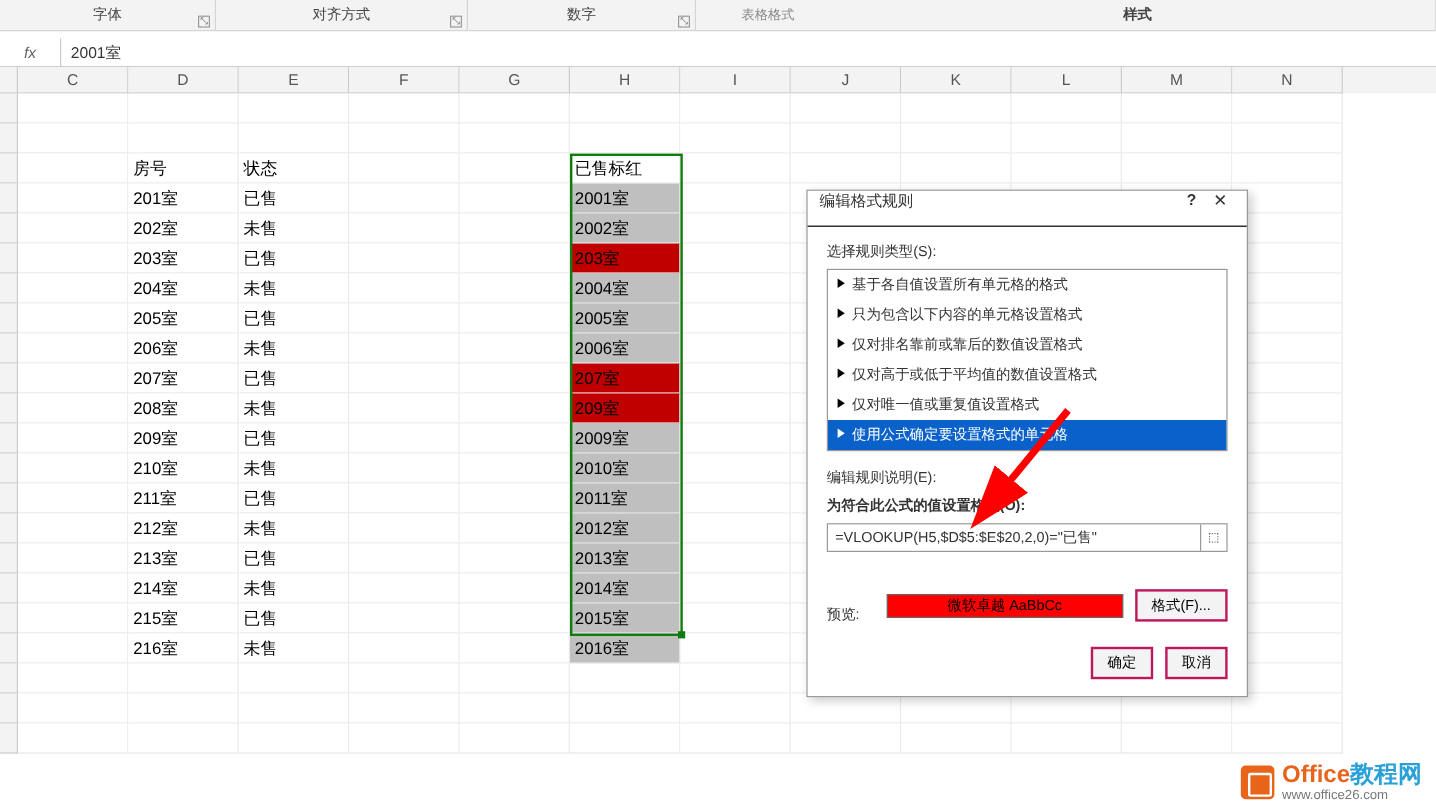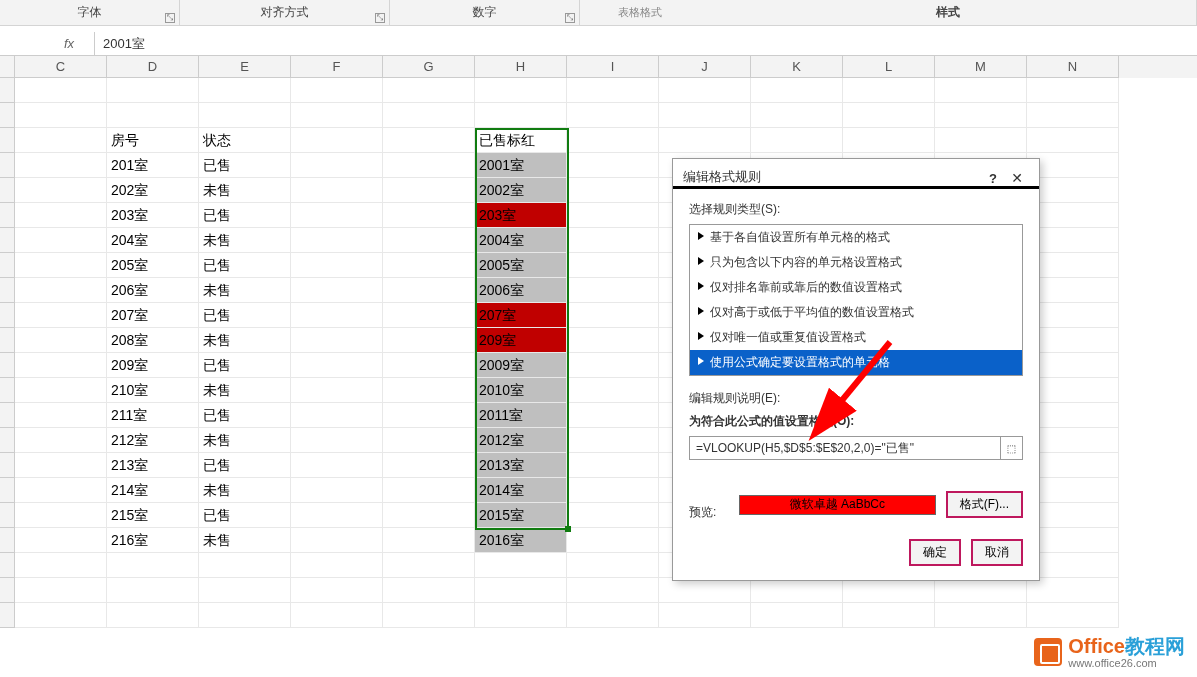--- a/index.html
+++ b/index.html
@@ -9,42 +9,42 @@
 .ribbon-groups { height: 26px; background: #f3f3f3; border-bottom: 1px solid #d4d4d4; display: flex; align-items: center; font-size: 12px; color: #444; }
 .ribbon-group { height: 100%; display: flex; align-items: center; justify-content: center; border-right: 1px solid #d4d4d4; position: relative; }
 .ribbon-group .expander { position: absolute; right: 4px; bottom: 2px; width: 10px; height: 10px; border: 1px solid #999; font-size: 8px; line-height: 8px; text-align: center; color: #666; }
 .rg-font { width: 180px; }
 .rg-align { width: 210px; }
 .rg-number { width: 190px; }
 .rg-extra { width: 120px; border-right: none; }
 .rg-style { flex: 1; font-weight: bold; }
 
 
-.formula-bar { height: 24px; border-bottom: 1px solid #ccc; display: flex; align-items: center; background: #fff; margin-top: 6px; padding-left: 44px; }
+.formula-bar { height: 24px; border-bottom: 1px solid #ccc; display: flex; align-items: center; background: #fff; margin-top: 6px; }
 .fx-label { width: 50px; text-align: center; font-style: italic; color: #666; font-size: 13px; }
 .fx-divider { width: 1px; height: 100%; background: #ccc; }
 .fx-input { flex: 1; padding: 2px 8px; font-size: 13px; }
 
 
 .sheet { position: relative; }
 .col-headers { display: flex; height: 22px; background: #f3f3f3; }
 .row-header-spacer { width: 15px; background: #f3f3f3; border-right: 1px solid #ccc; border-bottom: 1px solid #ccc; }
 .col-header { width: 92px; border-right: 1px solid #ccc; border-bottom: 1px solid #ccc; text-align: center; line-height: 22px; font-size: 13px; color: #555; background: #f3f3f3; }
 .grid { position: relative; }
 .row { display: flex; height: 25px; }
 .row-num { width: 15px; border-right: 1px solid #ccc; border-bottom: 1px solid #ccc; background: #f3f3f3; }
 .cell { width: 92px; border-right: 1px solid #e8e8e8; border-bottom: 1px solid #e8e8e8; padding: 2px 4px; line-height: 21px; font-size: 14px; color: #000; background: #fff; }
 .cell.gray { background: #bfbfbf; }
 .cell.red { background: #c00000; color: #000; }
 .selection-border { position: absolute; border: 2px solid #107c10; pointer-events: none; }
 .selection-handle { position: absolute; width: 6px; height: 6px; background: #107c10; pointer-events: none; }
 
 
 .dialog { position: absolute; left: 672px; top: 158px; width: 368px; background: #fff; border: 1px solid #999; box-shadow: 3px 3px 8px rgba(0,0,0,.2); font-size: 12px; }
-.dialog-title { height: 30px; display: flex; align-items: flex-end; padding: 0 10px; border-bottom: 3px solid #000000; font-size: 13px; }
+.dialog-title { height: 30px; display: flex; align-items: flex-start; padding: 0 10px; border-bottom: 1px solid #000000; font-size: 13px; }
 .dialog-title .spacer { flex: 1; }
 .dialog-title .help { width: 24px; text-align: center; font-weight: bold; }
 .dialog-title .close { width: 24px; text-align: center; font-size: 14px; }
 .dialog-body { padding: 12px 16px 14px 16px; }
 .section-label { margin-bottom: 6px; }
 .rule-types { border: 1px solid #999; margin-bottom: 14px; }
 .rule-type { padding: 4px 8px; cursor: default; }
 .rule-type.selected { background: #0a61c9; color: #fff; }
 .tri { display: inline-block; width: 0; height: 0; border-top: 4px solid transparent; border-bottom: 4px solid transparent; border-left: 6px solid #000; margin-right: 6px; vertical-align: 1px; }
 .rule-type.selected .tri { border-left-color: #fff; }

